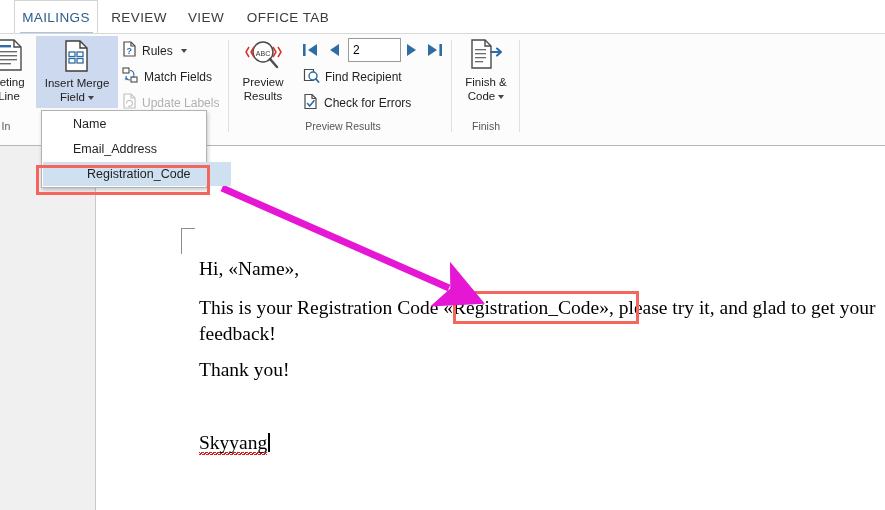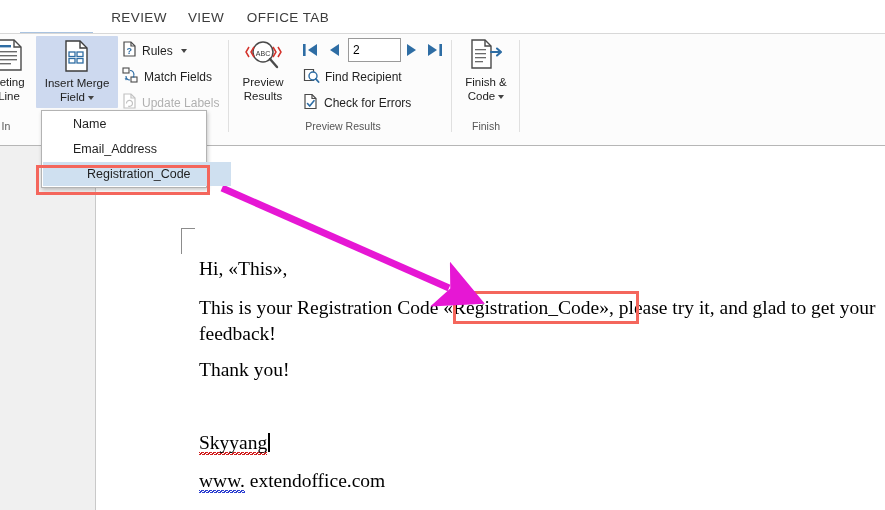--- a/index.html
+++ b/index.html
@@ -211,20 +211,23 @@
     pointer-events: none;
     z-index: 30;
   }
 </style>
 </head>
 <body>
 
 <div id="app">
 
   <div class="tabbar">
+    <div class="tab active" style="left:14px; width:84px;">
+      <span>MAILINGS</span>
+    </div>
     <div class="tab inactive" style="left:106px; width:66px;">
       <span>REVIEW</span>
     </div>
     <div class="tab inactive" style="left:180px; width:52px;">
       <span>VIEW</span>
     </div>
     <div class="tab inactive" style="left:240px; width:96px;">
       <span>OFFICE TAB</span>
     </div>
     <div class="tab-underline"></div>
@@ -391,38 +394,35 @@
 
     <div class="grp-label" style="left:456px; top:86px; width:60px;">Finish</div>
   </div>
 
   <div class="doc-gutter"></div>
   <div class="doc-page">
   </div>
   <div class="margin-corner"></div>
 
   <div class="doctext" style="left:199px; top:256px;">
-    <span>Hi, «This»,</span>
+    <span>Hi, «Name»,</span>
   </div>
 
   <div class="doctext wrap" style="left:199px; top:295px; width:678px;">
     <span>This is your Registration Code </span><span>«Registration_Code»</span><span>, please try it, and glad to get your feedback!</span>
   </div>
 
   <div class="doctext" style="left:199px; top:357px;">
     <span>Thank you!</span>
   </div>
 
   <div class="doctext" style="left:199px; top:430px;">
     <span class="sq-red">Skyyang</span><i class="caret-bar"></i>
   </div>
 
-  <div class="doctext" style="left:199px; top:468px;">
-    <span class="sq-blue">www.</span><span> extendoffice.com</span>
-  </div>
 
   <div class="field-hl-box"></div>
 
   <div class="dropdown">
     <div class="menuitem" style="top:1px;">
       <span>Name</span>
     </div>
     <div class="menuitem" style="top:26px;">
       <span>Email_Address</span>
     </div>

